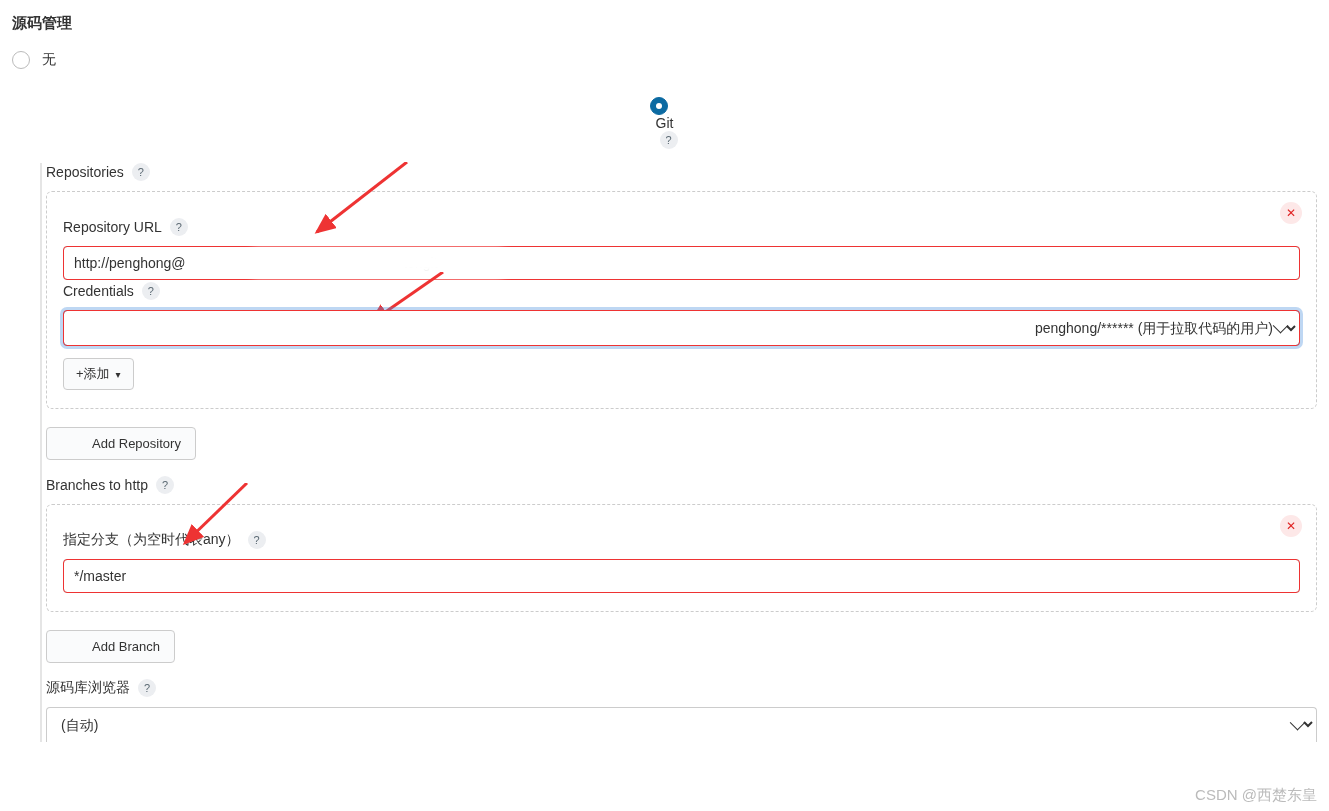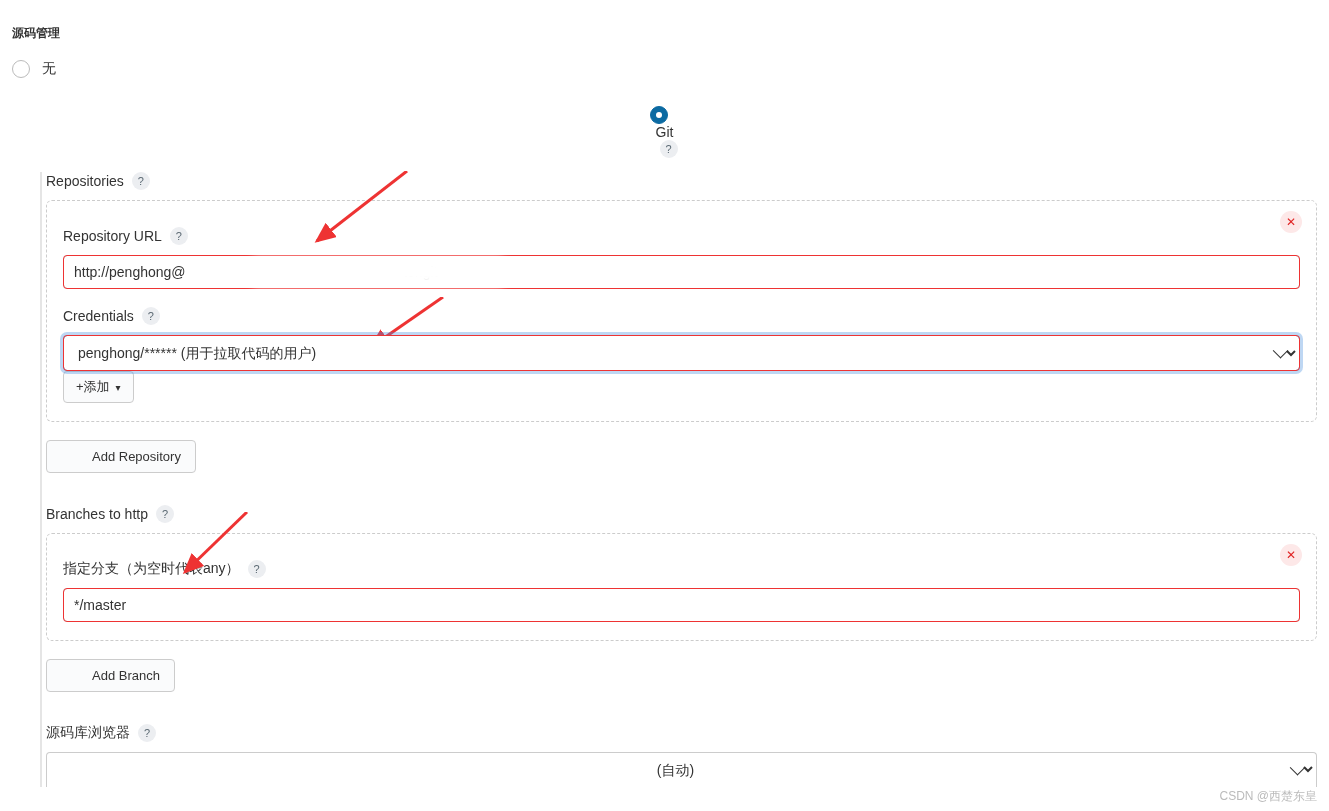--- a/index.html
+++ b/index.html
@@ -1,42 +1,42 @@
 <!DOCTYPE html>
 <html><head>
 <meta charset="utf-8">
 <style>
 * { box-sizing: border-box; margin: 0; padding: 0; }
 body { font-family: -apple-system, BlinkMacSystemFont, "Segoe UI", Arial, sans-serif; font-size: 14px; color: #333; background: #fff; padding: 8px 12px 0 12px; width: 1329px; }
-.section-title { font-weight: bold; font-size: 12px; margin: 17px 0 18px 0; }
+.section-title { font-weight: bold; font-size: 15px; margin: 6px 0 18px 0; }
 .radio-row { display: flex; align-items: center; margin-bottom: 28px; }
 .radio { width: 18px; height: 18px; border-radius: 50%; border: 1.5px solid #bbb; margin-right: 12px; position: relative; }
 .radio.selected { border-color: #0b6aa2; background: #0b6aa2; }
 .radio.selected::after { content:''; position:absolute; width:6px; height:6px; background:#fff; border-radius:50%; top:50%; left:50%; transform:translate(-50%,-50%); }
 .help { display: inline-flex; align-items:center; justify-content:center; width:18px; height:18px; border-radius:50%; background:#eceef1; color:#5a6872; font-size:11px; margin-left:8px; cursor:pointer; }
 .indent { margin-left: 28px; border-left: 2px solid #e5e5e5; padding-left: 4px; }
 .field-label { font-size: 14px; color: #333; margin: 8px 0 10px 0; display:flex; align-items:center; }
 .panel { border: 1px dashed #ccc; border-radius: 6px; padding: 18px 16px 18px 16px; margin-bottom: 18px; position: relative; }
 .close-x { position:absolute; top:10px; right:14px; width:22px; height:22px; border-radius:50%; background:#fde8e8; color:#e02424; display:flex; align-items:center; justify-content:center; font-size:12px; cursor:pointer; }
 .input, .select { width:100%; border:1px solid #ccc; border-radius:4px; padding:8px 10px; font-size:14px; color:#333; background:#fff; }
 .select-wrap { position:relative; }
 .select-wrap::after { content:''; position:absolute; right:14px; top:50%; width:10px; height:10px; border-right:1.5px solid #333; border-bottom:1.5px solid #333; transform: translateY(-70%) rotate(45deg); pointer-events:none; }
 .masked { position:relative; }
 .masked .mask { position:absolute; top:3px; bottom:3px; left:190px; width:250px; background:#fff; filter: blur(4px); }
 .btn { display:inline-flex; align-items:center; border:1px solid #ccc; border-radius:4px; background:#fafbfc; padding:8px 14px; font-size:13px; color:#333; cursor:pointer; }
 .btn-small { padding:6px 12px; }
 .btn .caret { margin-left:6px; font-size:10px; }
-.mt-12 { }
-.mt-18 { margin-top:18px; }
+.mt-12 { margin-top:12px; }
+.mt-18 { margin-top:2px; }
 .mb-14 { margin-bottom:14px;padding-left:45px; }
 .hl-red { outline: 1.5px solid #e33; outline-offset: -1px; }
-.hl-blue { box-shadow: 0 0 0 3px rgba(70,140,220,0.35); border-color:#5b9bd5 !important; }
+.hl-blue { box-shadow: 0 0 0 3px rgba(70,140,220,0.35); border-color:#5b9bd5 !important;text-align:right; }
 .arrow { position:absolute; pointer-events:none; }
 .arrow svg { display:block; }
-.watermark { position:fixed; right:12px; bottom:6px; font-size:12px; color:#bbb; }
+.watermark { position:fixed; right:12px; bottom:6px; font-size:15px; color:#bbb; }
 .rel { position:relative; }
 </style>
 </head>
 <body>
 
 <div class="section-title">源码管理</div>
 
 <div class="radio-row">
   <div class="radio"></div>
   <span>无</span>
@@ -147,20 +147,20 @@
   <button class="btn mb-14">
     <span>Add Branch</span>
   </button>
 
   <div class="field-label mt-18">
     <span>源码库浏览器</span>
     <span class="help">?</span>
   </div>
 
   <div class="select-wrap">
-    <select class="select" style="border-bottom:none; border-bottom-left-radius:0; border-bottom-right-radius:0;text-align:center;">
+    <select class="select" style="border-bottom:none; border-bottom-left-radius:0; border-bottom-right-radius:0;">
       <option>(自动)</option>
     </select>
   </div>
 
 </div>
 
 <div class="watermark">CSDN @西楚东皇</div>
 
 </body></html>

